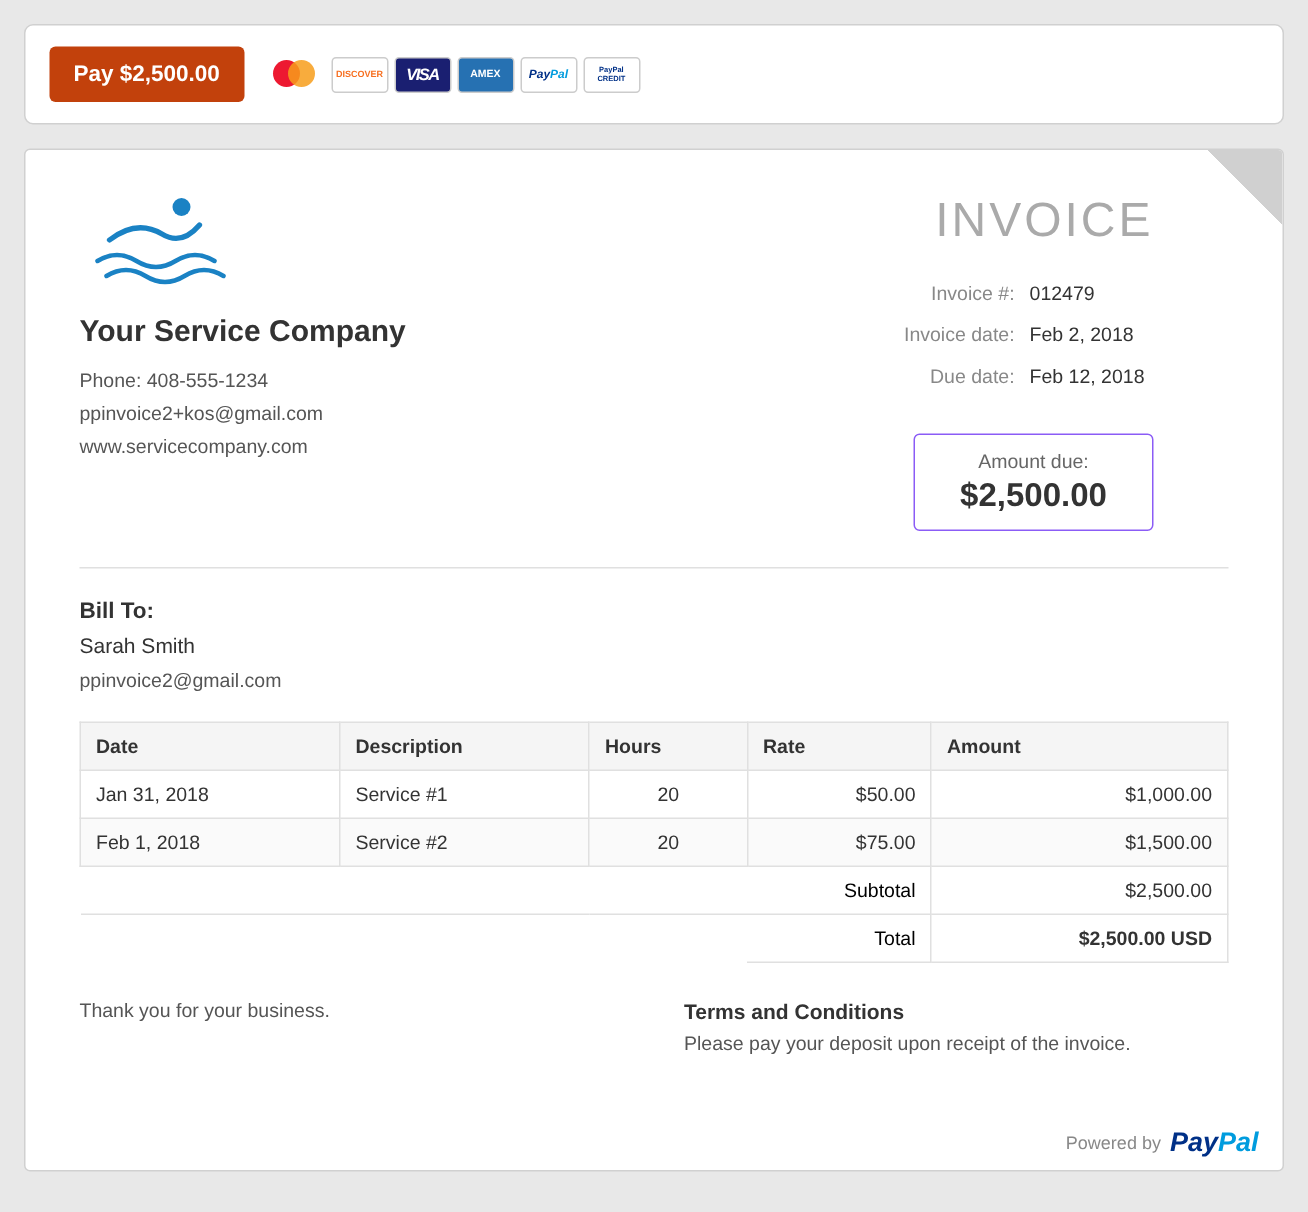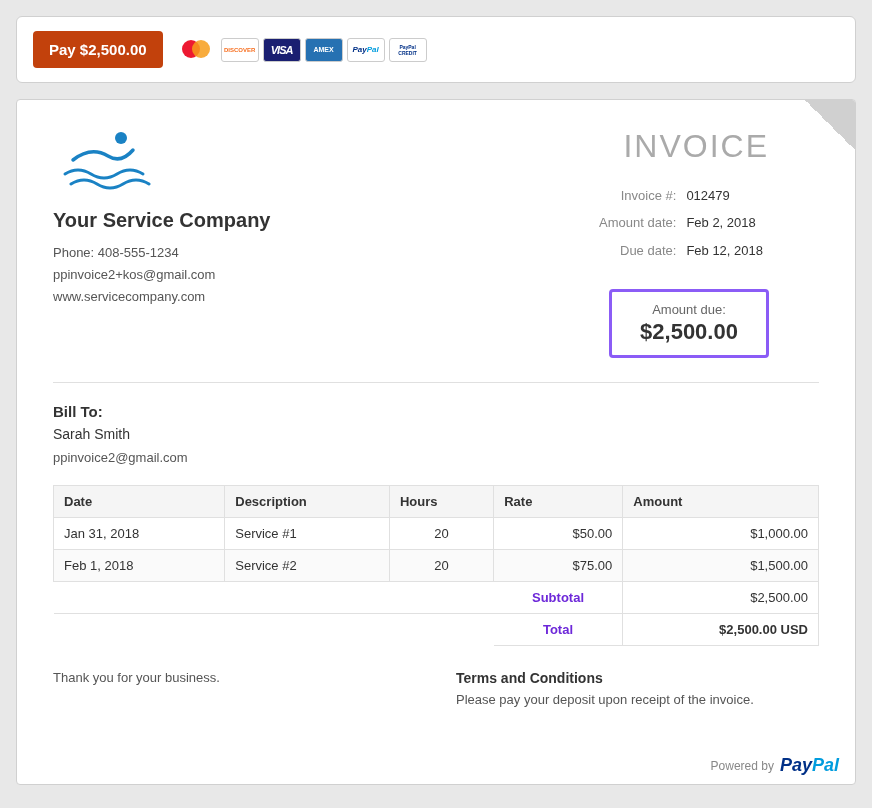--- a/index.html
+++ b/index.html
@@ -144,21 +144,21 @@
       color: #888;
     }
 
     .invoice-meta td:last-child {
       text-align: left;
       color: #333;
     }
 
     
     .amount-due-box {
-      border: 3px solid #8b5cf6;
+      border: 1px solid #8b5cf6;
       border-radius: 4px;
       padding: 10px 16px;
       text-align: center;
       margin-top: 12px;
       display: inline-block;
       min-width: 160px;
       float: right;
     }
 
     .amount-due-label {
@@ -245,23 +245,23 @@
       background: #fafafa;
     }
 
     
     .summary-row td {
       border-left: none !important;
       background: #fff;
     }
 
     .summary-row td.label-cell {
-      text-align: center;
-      color: #6d28d9;
-      font-weight: bold;
+      text-align: right;
+      color: #000000;
+      font-weight: normal;
       border: 1px solid #e0e0e0;
       border-left: none;
     }
 
     .summary-row td.value-cell {
       text-align: right;
       color: #333;
       border: 1px solid #e0e0e0;
       min-width: 100px;
     }
@@ -407,21 +407,21 @@
       <div class="company-right">
         <div class="invoice-title">INVOICE</div>
         <div class="invoice-meta">
           <table>
             <tbody>
                 <tr>
               <td>Invoice #:</td>
               <td>012479</td>
             </tr>
             <tr>
-              <td>Amount date:</td>
+              <td>Invoice date:</td>
               <td>Feb 2, 2018</td>
             </tr>
             <tr>
               <td>Due date:</td>
               <td>Feb 12, 2018</td>
             </tr>
           </tbody>
             </table>
         </div>
         <div style="text-align:right; margin-top:12px;">

